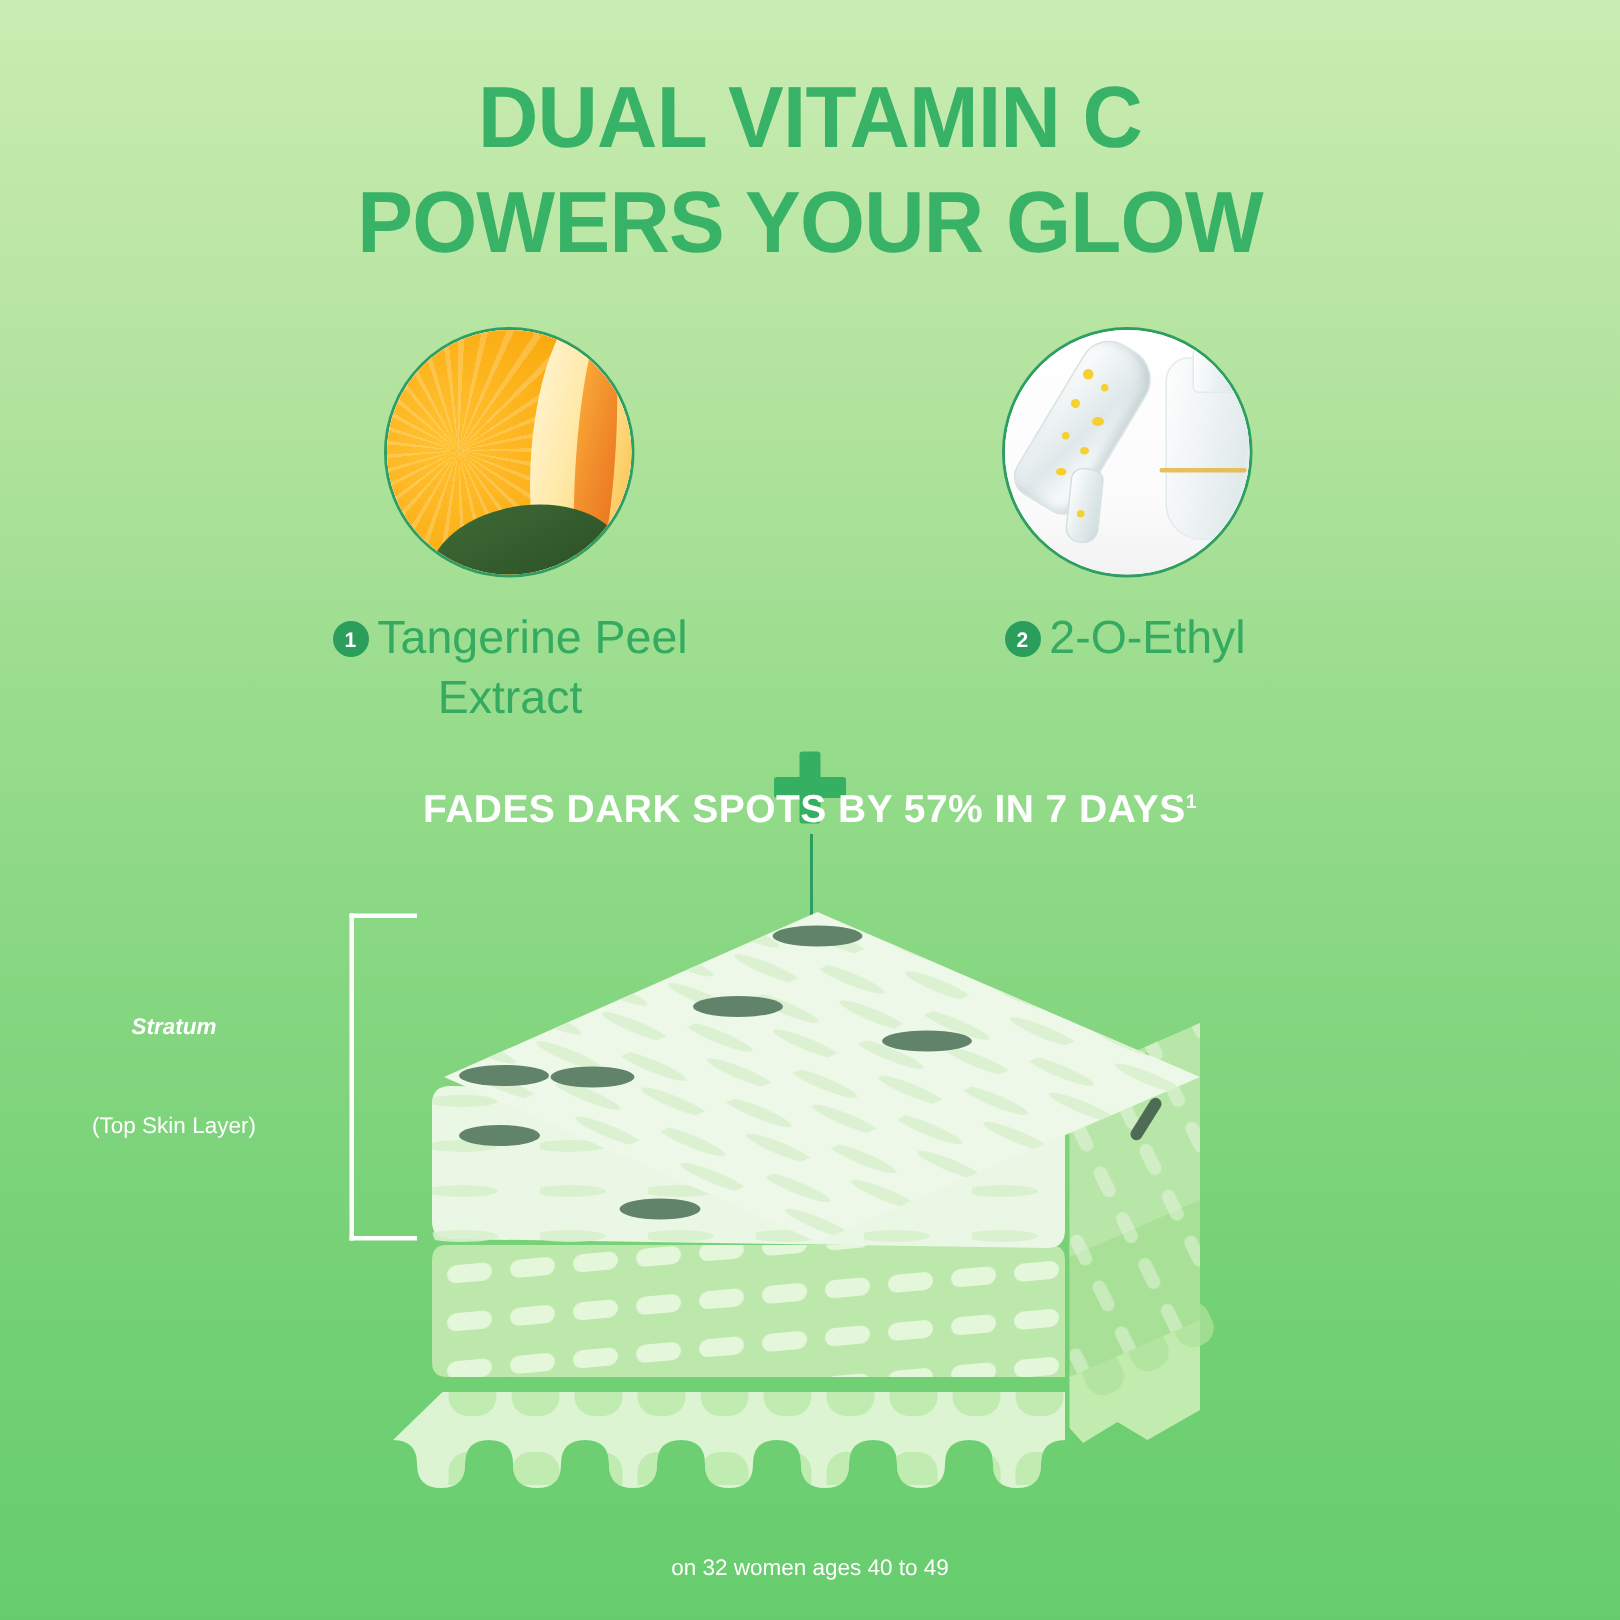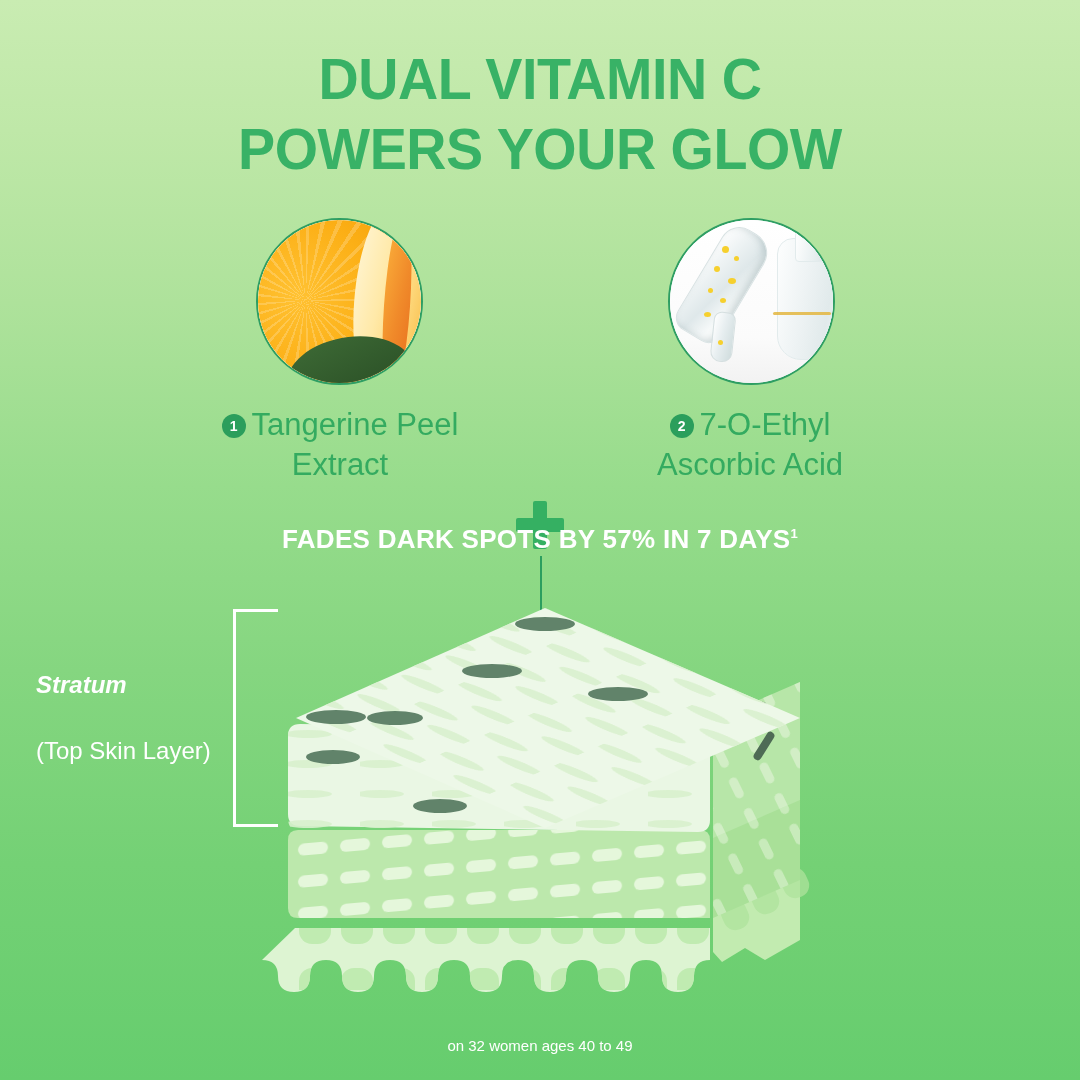--- a/index.html
+++ b/index.html
@@ -209,24 +209,25 @@
   .bracket {
     position: absolute;
     left: 233px; top: 609px;
     width: 42px; height: 212px;
     border-left: 3px solid #ffffff;
     border-top: 3px solid #ffffff;
     border-bottom: 3px solid #ffffff;
   }
   .stratum {
     position: absolute;
-    left: 36px; top: 672px;
+    left: 16px; top: 672px;
     width: 200px;
+    text-align: center;
     color: #ffffff;
-    font-size: 24px;
+    font-size: 15px;
     line-height: 25px;
   }
   .stratum .em { font-style: italic; font-weight: bold; display:block; }
   .stratum .sub { display:block;margin-top:41px; }
 
   
   .skin { position:absolute; left:0; top:0; width:1080px; height:1080px; pointer-events:none; }
 
   
   .footnote {
@@ -277,22 +278,21 @@
 
   <div class="plus"></div>
 </div>
 
 <div class="ing-label left">
   <span class="badge">1</span><span>Tangerine Peel</span>
   <span class="l2">Extract</span>
 </div>
 
 <div class="ing-label right">
-  <span class="badge">2</span><span>7-O-Ethyl</span>
-  <span class="l2">Ascorbic Acid</span>
+  <span class="badge">2</span><span>2-O-Ethyl</span>
 </div>
 
 <div class="claim">
   <span>FADES DARK SPOTS BY 57% IN 7 DAYS</span><sup>1</sup>
 </div>
 
 <div class="pointer-line"></div>
 <div class="pointer-dot"></div>
 
 <div class="bracket"></div>

